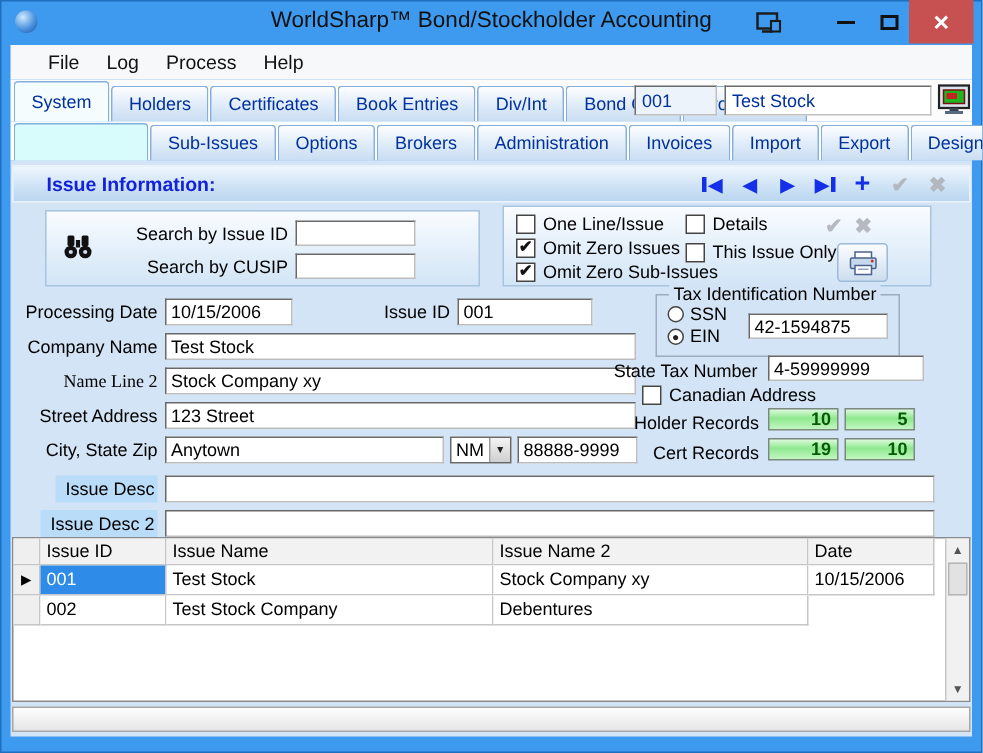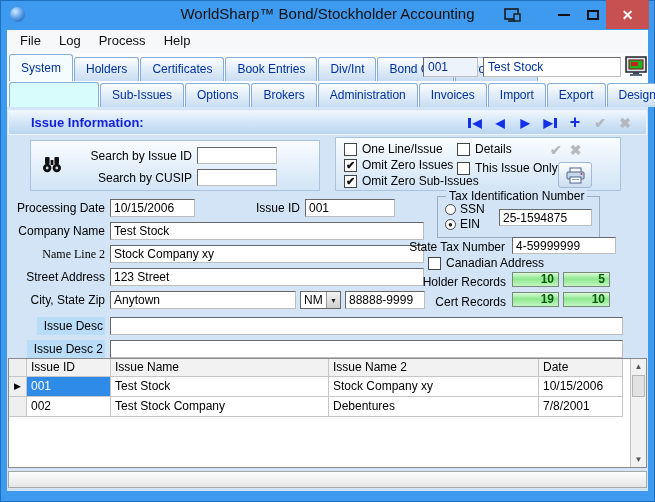--- a/index.html
+++ b/index.html
@@ -17,21 +17,21 @@
           justify-content:center;cursor:default;}
   .tb-display{left:500px;width:26px;}
   .tb-min{left:550px;width:28px;}
   .tb-min .bar{width:12px;height:2px;background:#111;}
   .tb-max{left:579px;width:28px;}
   .tb-max .box{width:12px;height:10px;border:2px solid #111;}
   .tb-close{left:606px;width:43px;background:#C75050;color:#fff;font-size:14px;
             font-weight:bold;}
   
   .menubar{position:absolute;left:7px;top:30px;width:641px;height:23px;background:#F7F8F9;
-           display:flex;padding-left:4px;}
+           display:flex;align-items:center;padding-left:16px;}
   .menu-item{padding:0 9px;font-size:13px;color:#111;line-height:22px;}
   
   .strip1{position:absolute;left:7px;top:53px;width:641px;height:28px;background:#FCFCFD;}
   .strip2{position:absolute;left:7px;top:81px;width:641px;height:26px;background:#FDFEFE;}
   .tabs{position:absolute;left:2px;bottom:0;display:flex;align-items:flex-end;}
   .tab{height:24px;line-height:23px;padding:0 11px;font-size:12px;color:#00319C;
        background:linear-gradient(180deg,#FDFEFF 0%,#E3EEFA 45%,#C9DDF2 100%);
        border:1px solid #86AEDC;border-bottom:none;border-radius:3px 3px 0 0;
        margin-right:1px;white-space:nowrap;}
   .tab.sel1{height:27px;line-height:26px;background:#F4FCFE;position:relative;z-index:2;}
@@ -310,21 +310,21 @@
       <span class="g-legend">Tax Identification Number</span>
     </div>
     <div class="radrow" style="left:438px;top:95px;">
       <span class="rad"></span>
       <span>SSN</span>
     </div>
     <div class="radrow" style="left:438px;top:110px;">
       <span class="rad">●</span>
       <span>EIN</span>
     </div>
-    <div class="fld" style="left:492px;top:102px;width:93px;height:17px;">25-1594875</div>
+    <div class="fld" style="left:492px;top:102px;width:93px;height:17px;">42-1594875</div>
 
     <span class="flb" style="left:385px;top:131px;width:113px;">State Tax Number</span>
     <div class="fld" style="left:505px;top:130px;width:104px;height:17px;">4-59999999</div>
 
     <div class="cbrow" style="left:421px;top:149px;">
       <span class="cbx"></span>
       <span>Canadian Address</span>
     </div>
 
     <span class="flb" style="left:389px;top:166px;width:110px;">Holder Records</span>
@@ -347,21 +347,20 @@
         <div class="gc w-id sel">001</div>
         <div class="gc w-n1">Test Stock</div>
         <div class="gc w-n2">Stock Company xy</div>
         <div class="gc w-dt">10/15/2006</div>
       </div>
       <div class="grow gdata">
         <div class="gc mk"></div>
         <div class="gc w-id">002</div>
         <div class="gc w-n1">Test Stock Company</div>
         <div class="gc w-n2">Debentures</div>
-        <div class="gc w-dt">7/8/2001</div>
       </div>
       <div class="sbar">
         <div class="sb-btn sb-up">▲</div>
         <div class="sb-thumb"></div>
         <div class="sb-btn sb-dn">▼</div>
       </div>
     </div>
 
     <div class="statusbar"></div>
   </div>

